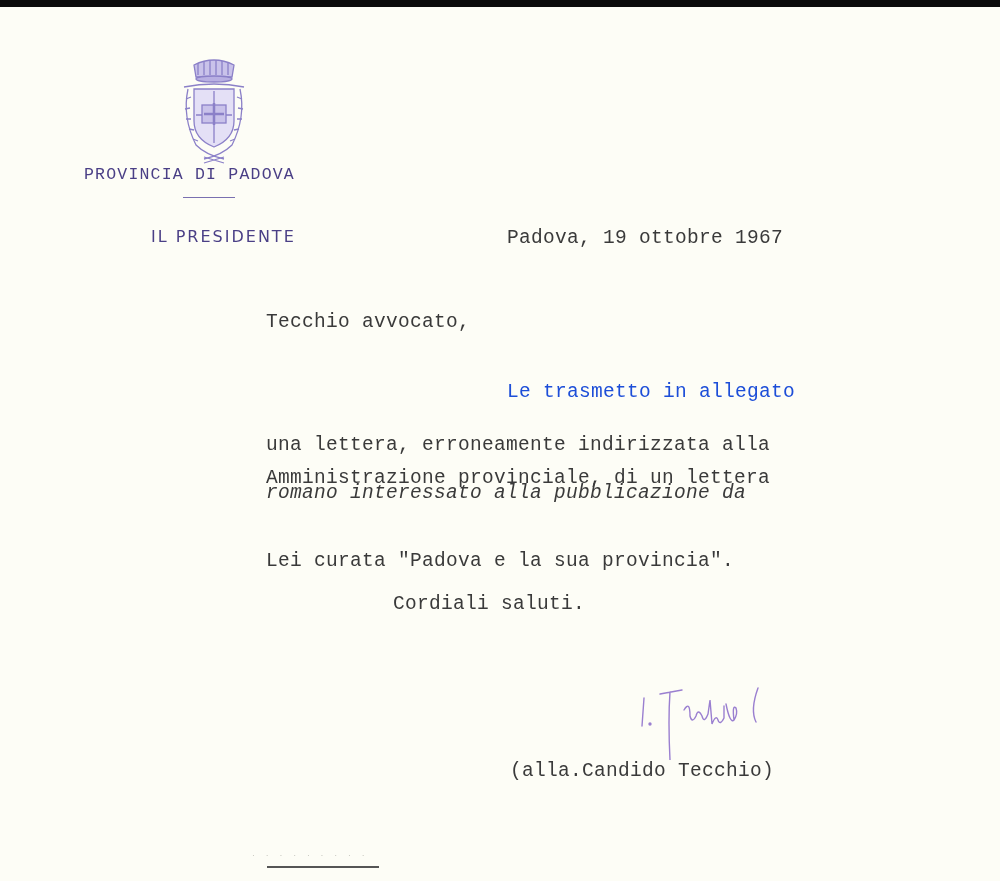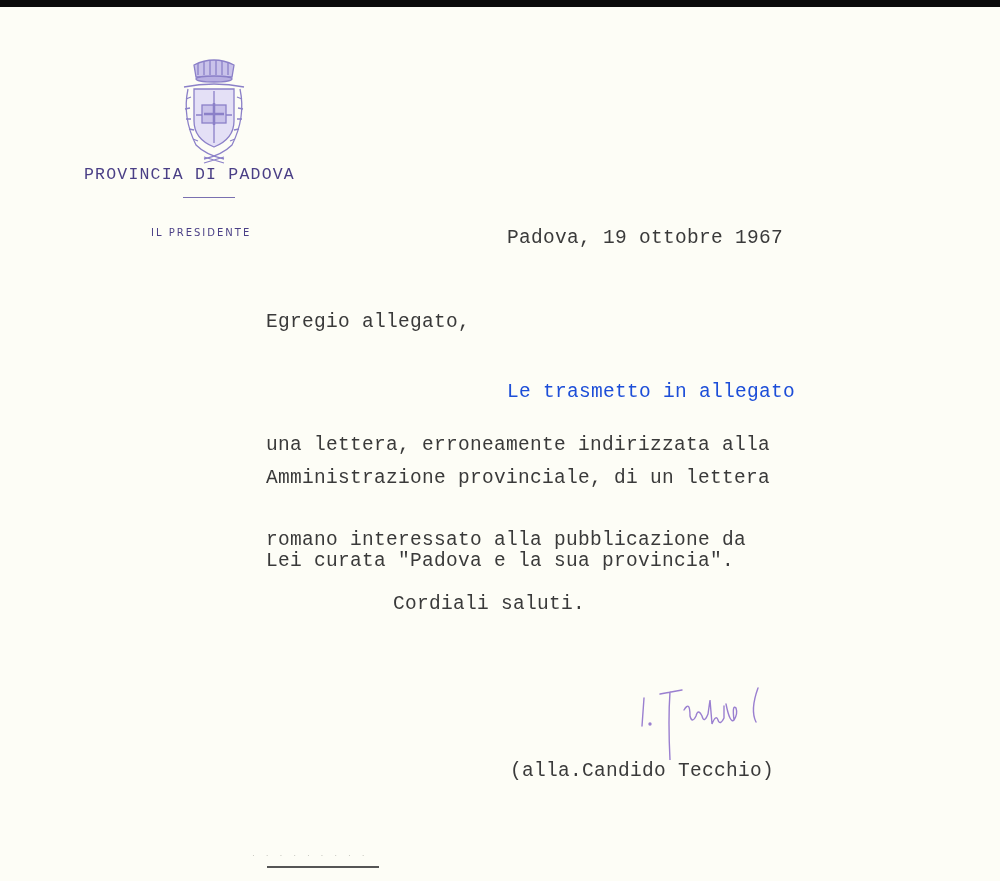--- a/index.html
+++ b/index.html
@@ -12,30 +12,30 @@
   .paper { position: absolute; left: 0; top: 7px; width: 1000px; height: 874px; background: #fdfdf6; }
   .crest { position: absolute; left: 180px; top: 57px; width: 68px; height: 108px; }
   .org-name {
     position: absolute; left: 84px; top: 165px; width: 260px;
     font-family: Liberation Mono, monospace; font-size: 16.5px; letter-spacing: 1.2px;
     color: #4a3f86; white-space: nowrap;
   }
   .head-rule { position: absolute; left: 183px; top: 197px; width: 52px; height: 1px; background: #7a70b0; }
   .role {
     position: absolute; left: 151px; top: 227px;
-    font-family: "DejaVu Sans", sans-serif; font-size: 10px; letter-spacing: 2px;
+    font-family: "DejaVu Sans", sans-serif; font-size: 16px; letter-spacing: 2px;
     color: #4a3f86; white-space: nowrap;
   }
   .tw { position: absolute; font-size: 19.5px; color: #3a3a3a; white-space: pre; letter-spacing: 0.3px; }
   .date { left: 507px; top: 227px; }
   .greet { left: 266px; top: 311px; }
   .l1 { left: 507px; top: 381px; color: #1d4ed8; }
   .l2 { left: 266px; top: 434px; }
   .l3 { left: 266px; top: 467px; }
-  .l4 { left: 266px; top: 529px; }
+  .l4 { left: 266px; top: 482px; font-style: italic; }
   .l5 { left: 266px; top: 550px; }
   .close { left: 393px; top: 593px; }
   .signer { left: 510px; top: 760px; }
   .signature { position: absolute; left: 638px; top: 680px; width: 130px; height: 80px; }
   .dots { position: absolute; left: 252px; top: 848px; font-size: 9px; color: #c8c8c0; letter-spacing: 4px; font-family: "DejaVu Sans", sans-serif; }
   .foot-rule { position: absolute; left: 267px; top: 866px; width: 112px; height: 2px; background: #555; }
 </style>
 </head>
 <body>
 
@@ -61,21 +61,21 @@
     <path d="M6 42 l5 -2 M5 52 l5 -1 M6 62 l5 0 M9 72 l5 1 M13 82 l5 2 M62 42 l-5 -2 M63 52 l-5 -1 M62 62 l-5 0 M59 72 l-5 1 M55 82 l-5 2"></path>
     <path d="M24 100 L44 106 M44 100 L24 106"></path>
   </g>
 </svg>
 
 <div class="org-name">PROVINCIA DI PADOVA</div>
 <div class="head-rule"></div>
 <div class="role">IL PRESIDENTE</div>
 
 <div class="tw date">Padova, 19 ottobre 1967</div>
-<div class="tw greet">Egregio allegato,</div>
+<div class="tw greet">Tecchio avvocato,</div>
 
 <div class="tw l1">Le trasmetto in allegato</div>
 <div class="tw l2">una lettera, erroneamente indirizzata alla</div>
 <div class="tw l3">Amministrazione provinciale, di un lettera</div>
 <div class="tw l4">romano interessato alla pubblicazione da</div>
 <div class="tw l5">Lei curata "Padova e la sua provincia".</div>
 
 <div class="tw close">Cordiali saluti.</div>
 
 <svg class="signature" viewBox="0 0 130 80">

